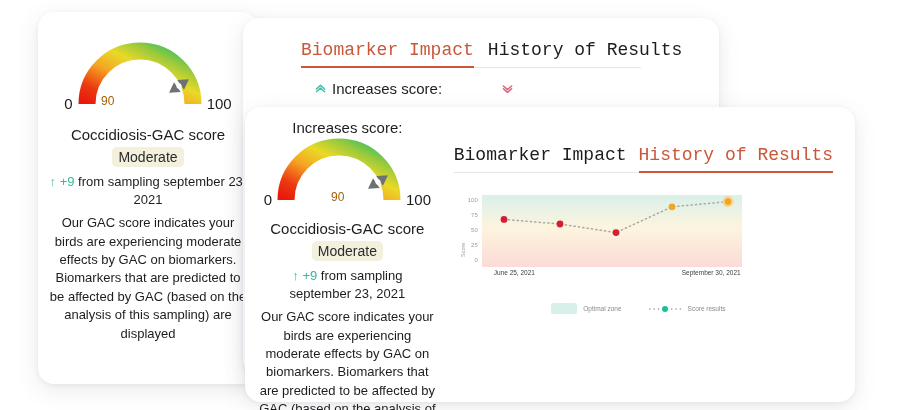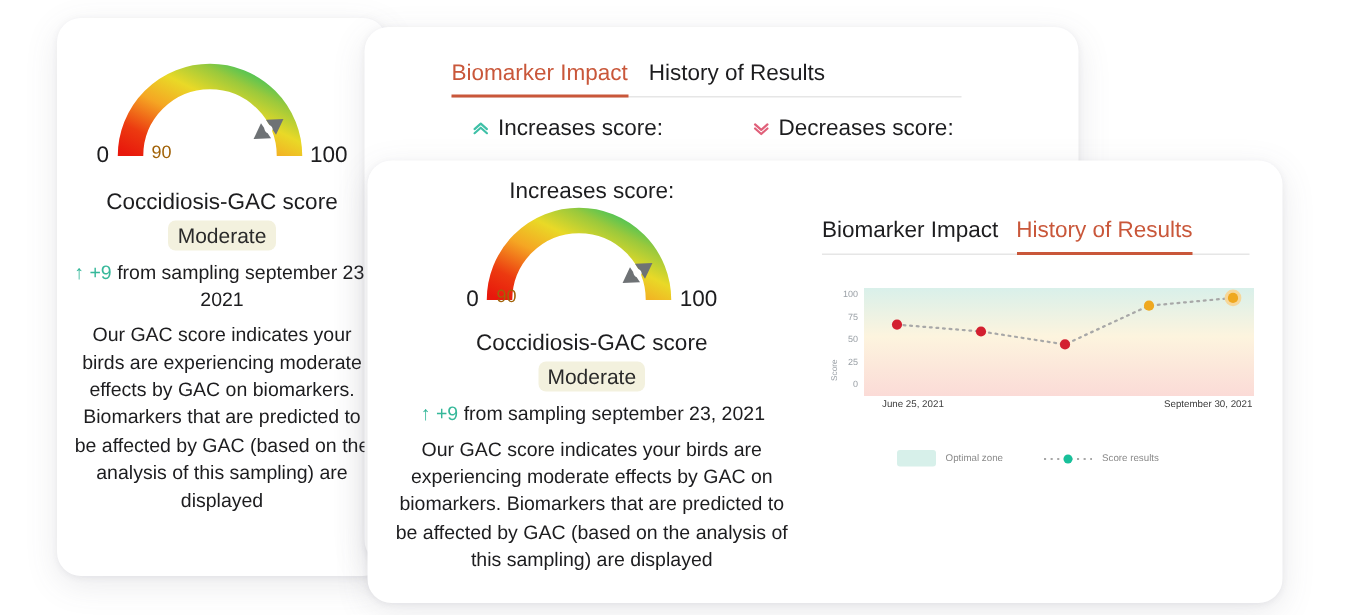--- a/index.html
+++ b/index.html
@@ -49,22 +49,23 @@
   }
   .delta-arrow{color:#36b89a;font-size:13px;}
   .delta-val{color:#36b89a;}
   .body-copy{
     text-align:center;font-size:13px;color:#1d1d1f;line-height:1.42;margin-top:6px;
   }
 
   
   .tabs{display:flex;align-items:flex-end;gap:14px;}
   .tab{
-    font-size:15px;color:#1d1d1f;padding-bottom:6px;white-space:nowrap;
+    font-size:18px;color:#1d1d1f;padding-bottom:6px;white-space:nowrap;
     border-bottom:2px solid transparent;
+    font-family:Liberation Mono, monospace;
   }
   .tab.active{color:#cf５a3c;}
   .tab.active{color:#c9573a;border-bottom:2px solid #c9573a;}
   .tabs-rule{height:1px;background:#e6e6e6;margin-top:-1px;}
 
   
   .impact-row{display:flex;align-items:center;gap:58px;margin-top:12px;padding-left:18px;}
   .impact-item{display:flex;align-items:center;gap:6px;font-size:15px;color:#1d1d1f;}
   .chev{width:11px;height:11px;display:inline-block;}
 
@@ -142,21 +143,20 @@
           <path d="M1.5 6.6 L6 2.6 L10.5 6.6" fill="none" stroke="#3fc0a7" stroke-width="1.6" stroke-linecap="round" stroke-linejoin="round"></path>
           <path d="M1.5 9.6 L6 5.6 L10.5 9.6" fill="none" stroke="#3fc0a7" stroke-width="1.6" stroke-linecap="round" stroke-linejoin="round"></path>
         </svg>
         <span>Increases score:</span>
       </div>
       <div class="impact-item">
         <svg class="chev" viewBox="0 0 12 12">
           <path d="M1.5 3.2 L6 7.2 L10.5 3.2" fill="none" stroke="#e0607a" stroke-width="1.6" stroke-linecap="round" stroke-linejoin="round"></path>
           <path d="M1.5 6.2 L6 10.2 L10.5 6.2" fill="none" stroke="#e0607a" stroke-width="1.6" stroke-linecap="round" stroke-linejoin="round"></path>
         </svg>
-        <span>Decreases score:</span>
       </div>
     </div>
   </div>
 
   <div class="card" id="card-front">
 
     <div style="display:flex;height:100%;">
 
       <div style="width:290px;padding:12px 8px 0 8px;">
 
@@ -185,21 +185,21 @@
           <span class="g-max" style="margin-bottom:-2px;margin-left:2px;">100</span>
           <span class="g-mid" style="left:78px;bottom:2px;">90</span>
         </div>
 
         <div class="score-title" style="margin-top:14px;">Coccidiosis-GAC score</div>
 
         <div class="badge-row">
           <span class="badge">Moderate</span>
         </div>
 
-        <div class="delta-row" style="padding:0 26px;text-align:right;">
+        <div class="delta-row" style="padding:0 26px;">
           <span class="delta-arrow">↑</span>
           <span class="delta-val">+9</span>
           <span>from sampling september 23, 2021</span>
         </div>
 
         <div class="body-copy" style="padding:0 6px;">Our GAC score indicates your birds are experiencing moderate effects by GAC on biomarkers. Biomarkers that are predicted to be affected by GAC (based on the analysis of this sampling) are displayed</div>
       </div>
 
       <div style="flex:1;padding:38px 22px 0 4px;">
 

